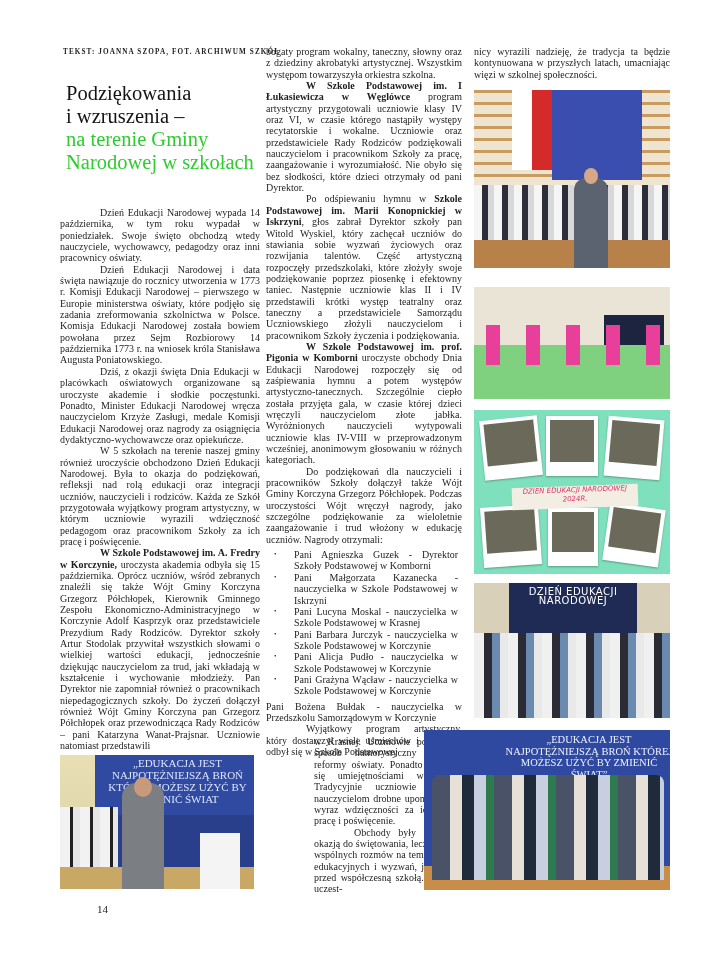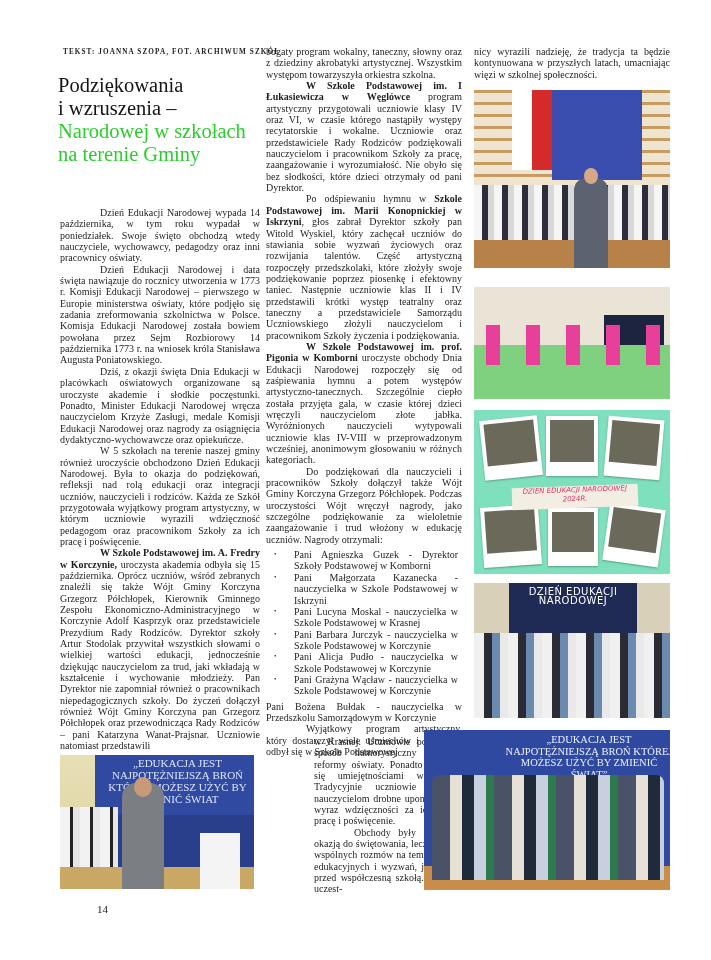--- a/index.html
+++ b/index.html
@@ -59,25 +59,25 @@
   .p6 { left:424px; top:730px; width:246px; height:160px; background:#2f49a0; }
   .p6 .bannertext { position:absolute; left:80px; top:4px; width:170px; color:#eef2ff; font-family:"Liberation Serif", serif; font-size:10.5px; line-height:11.5px; text-align:center; }
   .p6 .floor { position:absolute; left:0; top:136px; width:246px; height:24px; background:#c98d4a; }
   .p6 .people { position:absolute; left:8px; top:45px; width:232px; height:105px; background:repeating-linear-gradient(90deg,#4a5268 0 18px,#e7e0d6 18px 30px,#1f2a3a 30px 42px,#c8d0e0 42px 54px,#2e7a4f 54px 62px); border-radius:8px 8px 0 0; }
 </style>
 </head>
 <body>
 
 <div class="byline">TEKST: JOANNA SZOPA, FOT. ARCHIWUM SZKÓŁ</div>
 
-<h1 class="title" style="margin:0;">
+<h1 class="title" style="margin:8px;">
   <span class="black">Podziękowania</span>
   <span class="black">i wzruszenia –</span>
+  <span class="green">na terenie Gminy</span>
   <span class="green">Narodowej w szkołach</span>
-  <span class="green">na terenie Gminy</span>
 </h1>
 
 <div class="col c1">
   <p class="ind">Dzień Edukacji Narodowej wypada 14 października, w tym roku wypadał w poniedziałek. Swoje święto obchodzą wtedy nauczyciele, wychowawcy, pedagodzy oraz inni pracownicy oświaty.</p>
   <p class="ind">Dzień Edukacji Narodowej i data święta nawiązuje do rocznicy utworzenia w 1773 r. Komisji Edukacji Narodowej – pierwszego w Europie ministerstwa oświaty, które podjęło się zadania zreformowania szkolnictwa w Polsce. Komisja Edukacji Narodowej została bowiem powołana przez Sejm Rozbiorowy 14 października 1773 r. na wniosek króla Stanisława Augusta Poniatowskiego.</p>
   <p class="ind">Dziś, z okazji święta Dnia Edukacji w placówkach oświatowych organizowane są uroczyste akademie i słodkie poczęstunki. Ponadto, Minister Edukacji Narodowej wręcza nauczycielom Krzyże Zasługi, medale Komisji Edukacji Narodowej oraz nagrody za osiągnięcia dydaktyczno-wychowawcze oraz opiekuńcze.</p>
   <p class="ind">W 5 szkołach na terenie naszej gminy również uroczyście obchodzono Dzień Edukacji Narodowej. Była to okazja do podziękowań, refleksji nad rolą edukacji oraz integracji uczniów, nauczycieli i rodziców. Każda ze Szkół przygotowała wyjątkowy program artystyczny, w którym uczniowie wyrazili wdzięczność pedagogom oraz pracownikom Szkoły za ich pracę i poświęcenie.</p>
   <p class="ind"><b>W Szkole Podstawowej im. A. Fredry w Korczynie,</b><span> uroczysta akademia odbyła się 15 października. Oprócz uczniów, wśród zebranych znaleźli się także Wójt Gminy Korczyna Grzegorz Półchłopek, Kierownik Gminnego Zespołu Ekonomiczno-Administracyjnego w Korczynie Adolf Kasprzyk oraz przedstawiciele Prezydium Rady Rodziców. Dyrektor szkoły Artur Stodolak przywitał wszystkich słowami o wielkiej wartości edukacji, jednocześnie dziękując nauczycielom za trud, jaki wkładają w kształcenie i wychowanie młodzieży. Pan Dyrektor nie zapomniał również o pracownikach niepedagogicznych szkoły. Do życzeń dołączył również Wójt Gminy Korczyna pan Grzegorz Półchłopek oraz przewodnicząca Rady Rodziców – pani Katarzyna Wanat-Prajsnar. Uczniowie natomiast przedstawili</span></p>
 </div>
 

